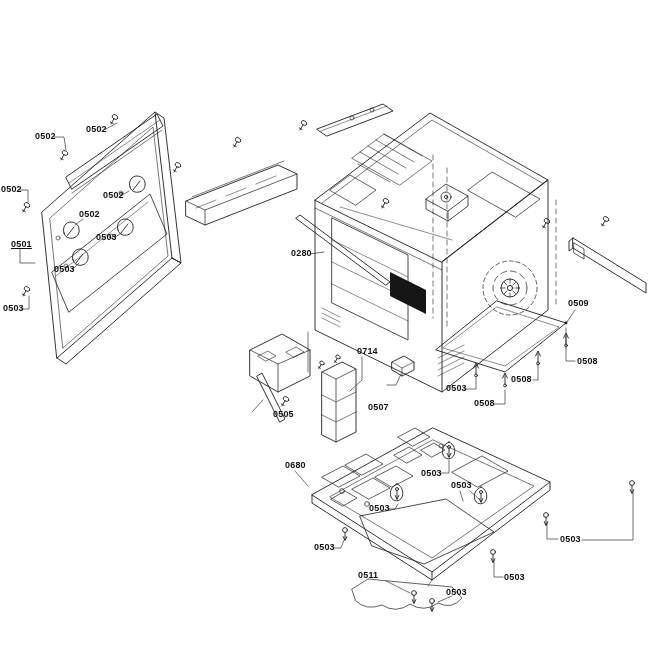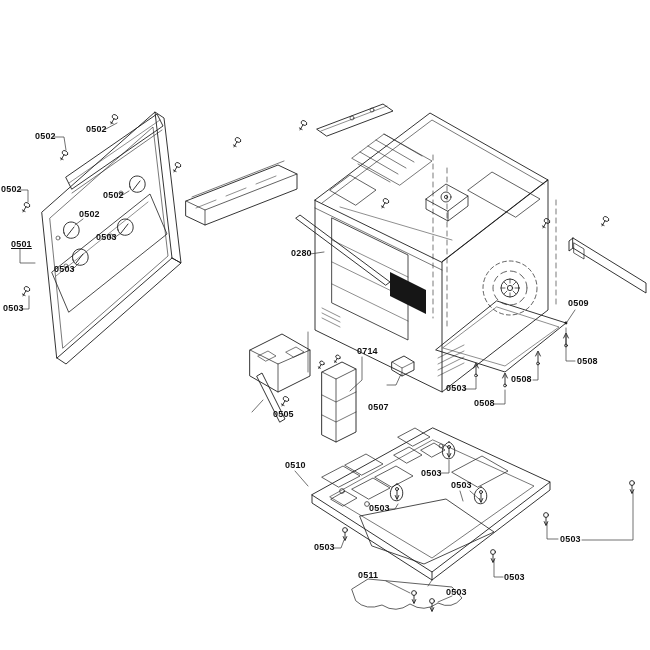--- a/index.html
+++ b/index.html
@@ -283,21 +283,21 @@
       <span class="part-label" style="left: 3px; top: 304px; color: rgb(17, 17, 17);">0503</span>
       <span class="part-label" style="left: 291px; top: 249px; color: rgb(17, 17, 17);">0280</span>
       <span class="part-label" style="left: 568px; top: 299px; color: rgb(17, 17, 17);">0509</span>
       <span class="part-label" style="left: 577px; top: 357px; color: rgb(17, 17, 17);">0508</span>
       <span class="part-label" style="left: 511px; top: 375px; color: rgb(17, 17, 17);">0508</span>
       <span class="part-label" style="left: 474px; top: 399px; color: rgb(17, 17, 17);">0508</span>
       <span class="part-label" style="left: 446px; top: 384px; color: rgb(17, 17, 17);">0503</span>
       <span class="part-label" style="left: 357px; top: 347px; color: rgb(17, 17, 17);">0714</span>
       <span class="part-label" style="left: 368px; top: 403px; color: rgb(17, 17, 17);">0507</span>
       <span class="part-label" style="left: 233px; top: 410px; color: rgb(17, 17, 17); margin-left: 40px;">0505</span>
-      <span class="part-label" style="left: 285px; top: 461px; color: rgb(17, 17, 17);">0510</span>
+      <span class="part-label" style="left: 285px; top: 461px; color: rgb(17, 17, 17);">0680</span>
       <span class="part-label" style="left: 421px; top: 469px; color: rgb(17, 17, 17);">0503</span>
       <span class="part-label" style="left: 451px; top: 481px; color: rgb(17, 17, 17);">0503</span>
       <span class="part-label" style="left: 369px; top: 504px; color: rgb(17, 17, 17);">0503</span>
       <span class="part-label" style="left: 314px; top: 543px; color: rgb(17, 17, 17);">0503</span>
       <span class="part-label" style="left: 560px; top: 535px; color: rgb(17, 17, 17);">0503</span>
       <span class="part-label" style="left: 504px; top: 573px; color: rgb(17, 17, 17);">0503</span>
       <span class="part-label" style="left: 358px; top: 571px; color: rgb(17, 17, 17);">0511</span>
       <span class="part-label" style="left: 446px; top: 588px; color: rgb(17, 17, 17);">0503</span>
     </div>
 

